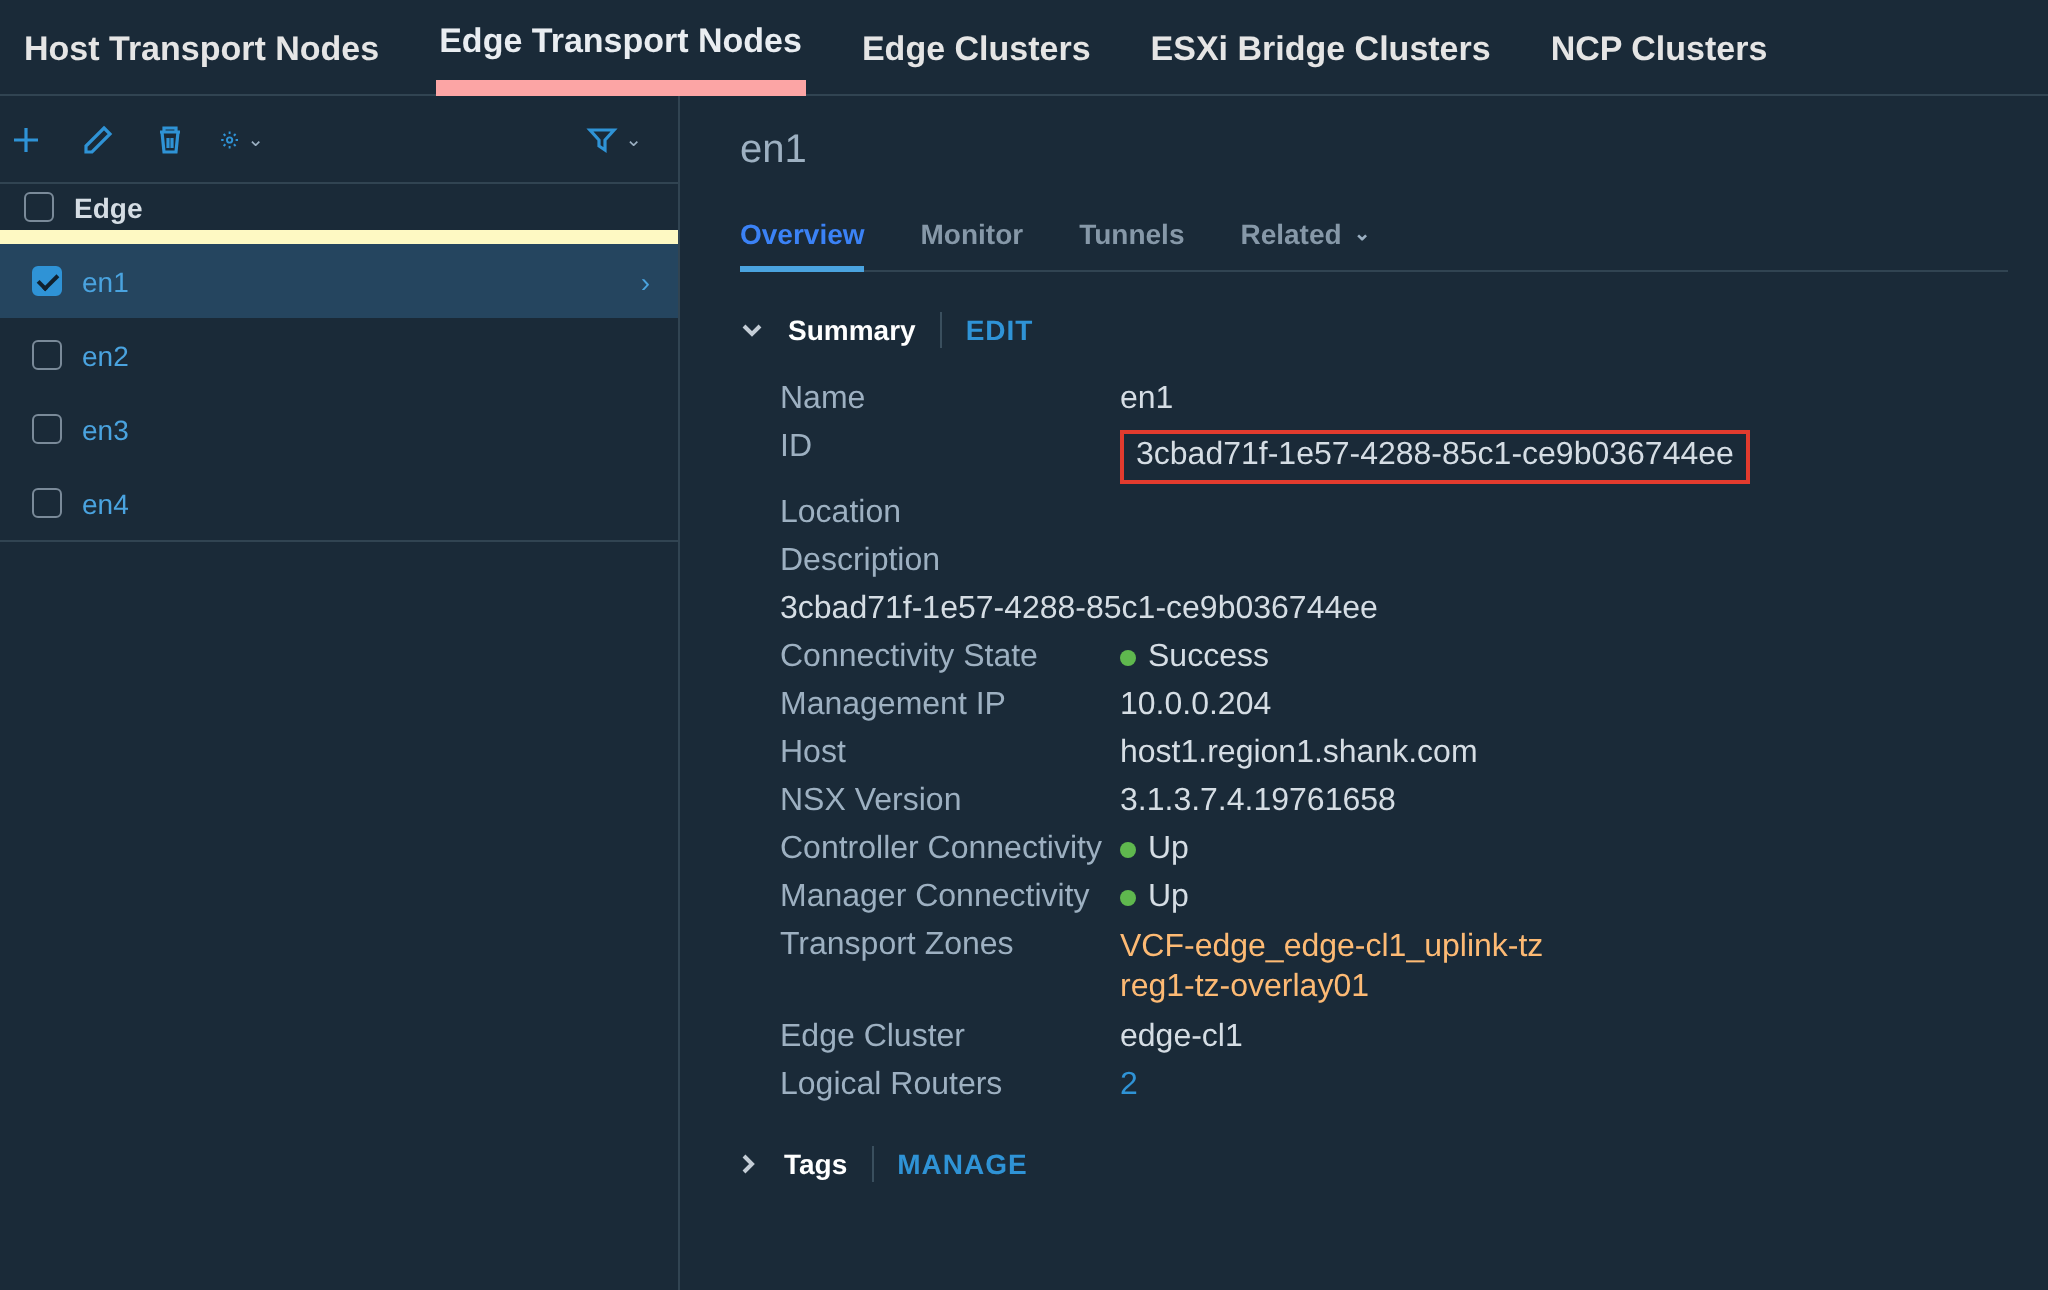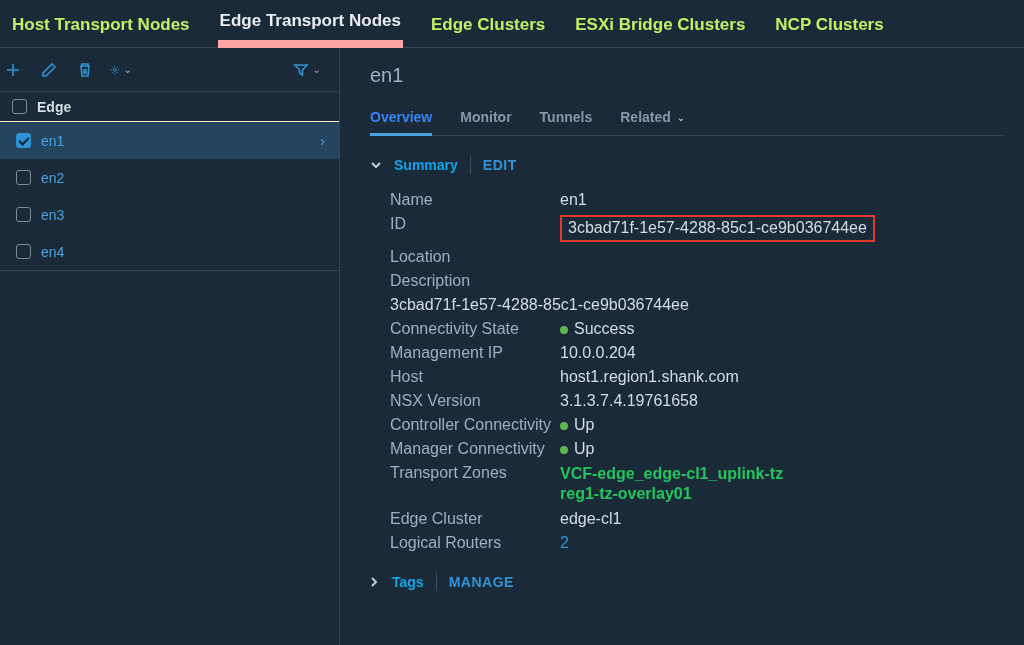--- a/index.html
+++ b/index.html
@@ -14,21 +14,21 @@
   
   .top-tabs {
     display: flex;
     align-items: center;
     height: 48px;
     border-bottom: 1px solid #314452;
     padding: 0 10px;
     gap: 26px;
   }
   .top-tab {
-    color: #bef264;
+    color: #e5e5e5;
     font-size: 17px;
     font-weight: 600;
     padding: 12px 2px 10px 2px;
     cursor: pointer;
     white-space: nowrap;
   }
   .top-tab.active {
     color: #e9edf1;
     border-bottom: 8px solid #fca5a5;
     padding-bottom: 9px;
@@ -70,21 +70,21 @@
   }
   .toolbar .filter-wrap svg { width: 16px; height: 16px; stroke: currentColor; fill: none; stroke-width: 1.6; }
   .chev { font-size: 10px; color: #9bb0c2; }
   .list-header {
     display: flex; align-items: center;
     height: 30px;
     padding: 0 12px;
     gap: 10px;
     font-weight: 600;
     color: #d5dde4;
-    border-bottom: 1px solid #fef9c3;
+    border-bottom: 7px solid #fef9c3;
   }
   .cb {
     width: 15px; height: 15px;
     border: 1px solid #7a8a99;
     border-radius: 3px;
     display: inline-flex; align-items: center; justify-content: center;
     flex-shrink: 0;
   }
   .cb.checked {
     background: #2f93d6;
@@ -150,21 +150,21 @@
   }
   .section-header {
     display: flex; align-items: center;
     gap: 12px;
     margin-bottom: 14px;
   }
   .section-header .toggle {
     color: #c4cdd6; cursor: pointer; display: flex;
   }
   .section-header .stitle {
-    font-weight: 600; color: #0ea5e9;
+    font-weight: 600; color: #ffffff;
   }
   .section-header .divider {
     width: 1px; height: 18px; background: #3a4f5e;
   }
   .section-header .action {
     color: #2f93d6;
     font-weight: 600;
     letter-spacing: 0.5px;
     font-size: 14px;
     cursor: pointer;
@@ -176,21 +176,21 @@
   }
   .kv .k {
     width: 170px;
     color: #9db0c1;
     flex-shrink: 0;
   }
   .kv .v {
     color: #d5dde4;
   }
   .kv .v.link { color: #2f93d6; cursor: pointer; }
-  .kv .v .link { color: #22c55e; cursor: pointer; display:block; line-height:1.25;font-weight:bold;}
+  .kv .v .link { color: #fdba74; cursor: pointer; display:block; line-height:1.25;}
   .dot-green {
     display:inline-block; width:8px; height:8px; border-radius:50%;
     background:#5fb84e; margin-right:6px; vertical-align:middle;
   }
   .highlight-box {
     border: 2px solid #e23b2e;
     padding: 1px 6px;
     display: inline-block;
     line-height: 1.3;
   }

